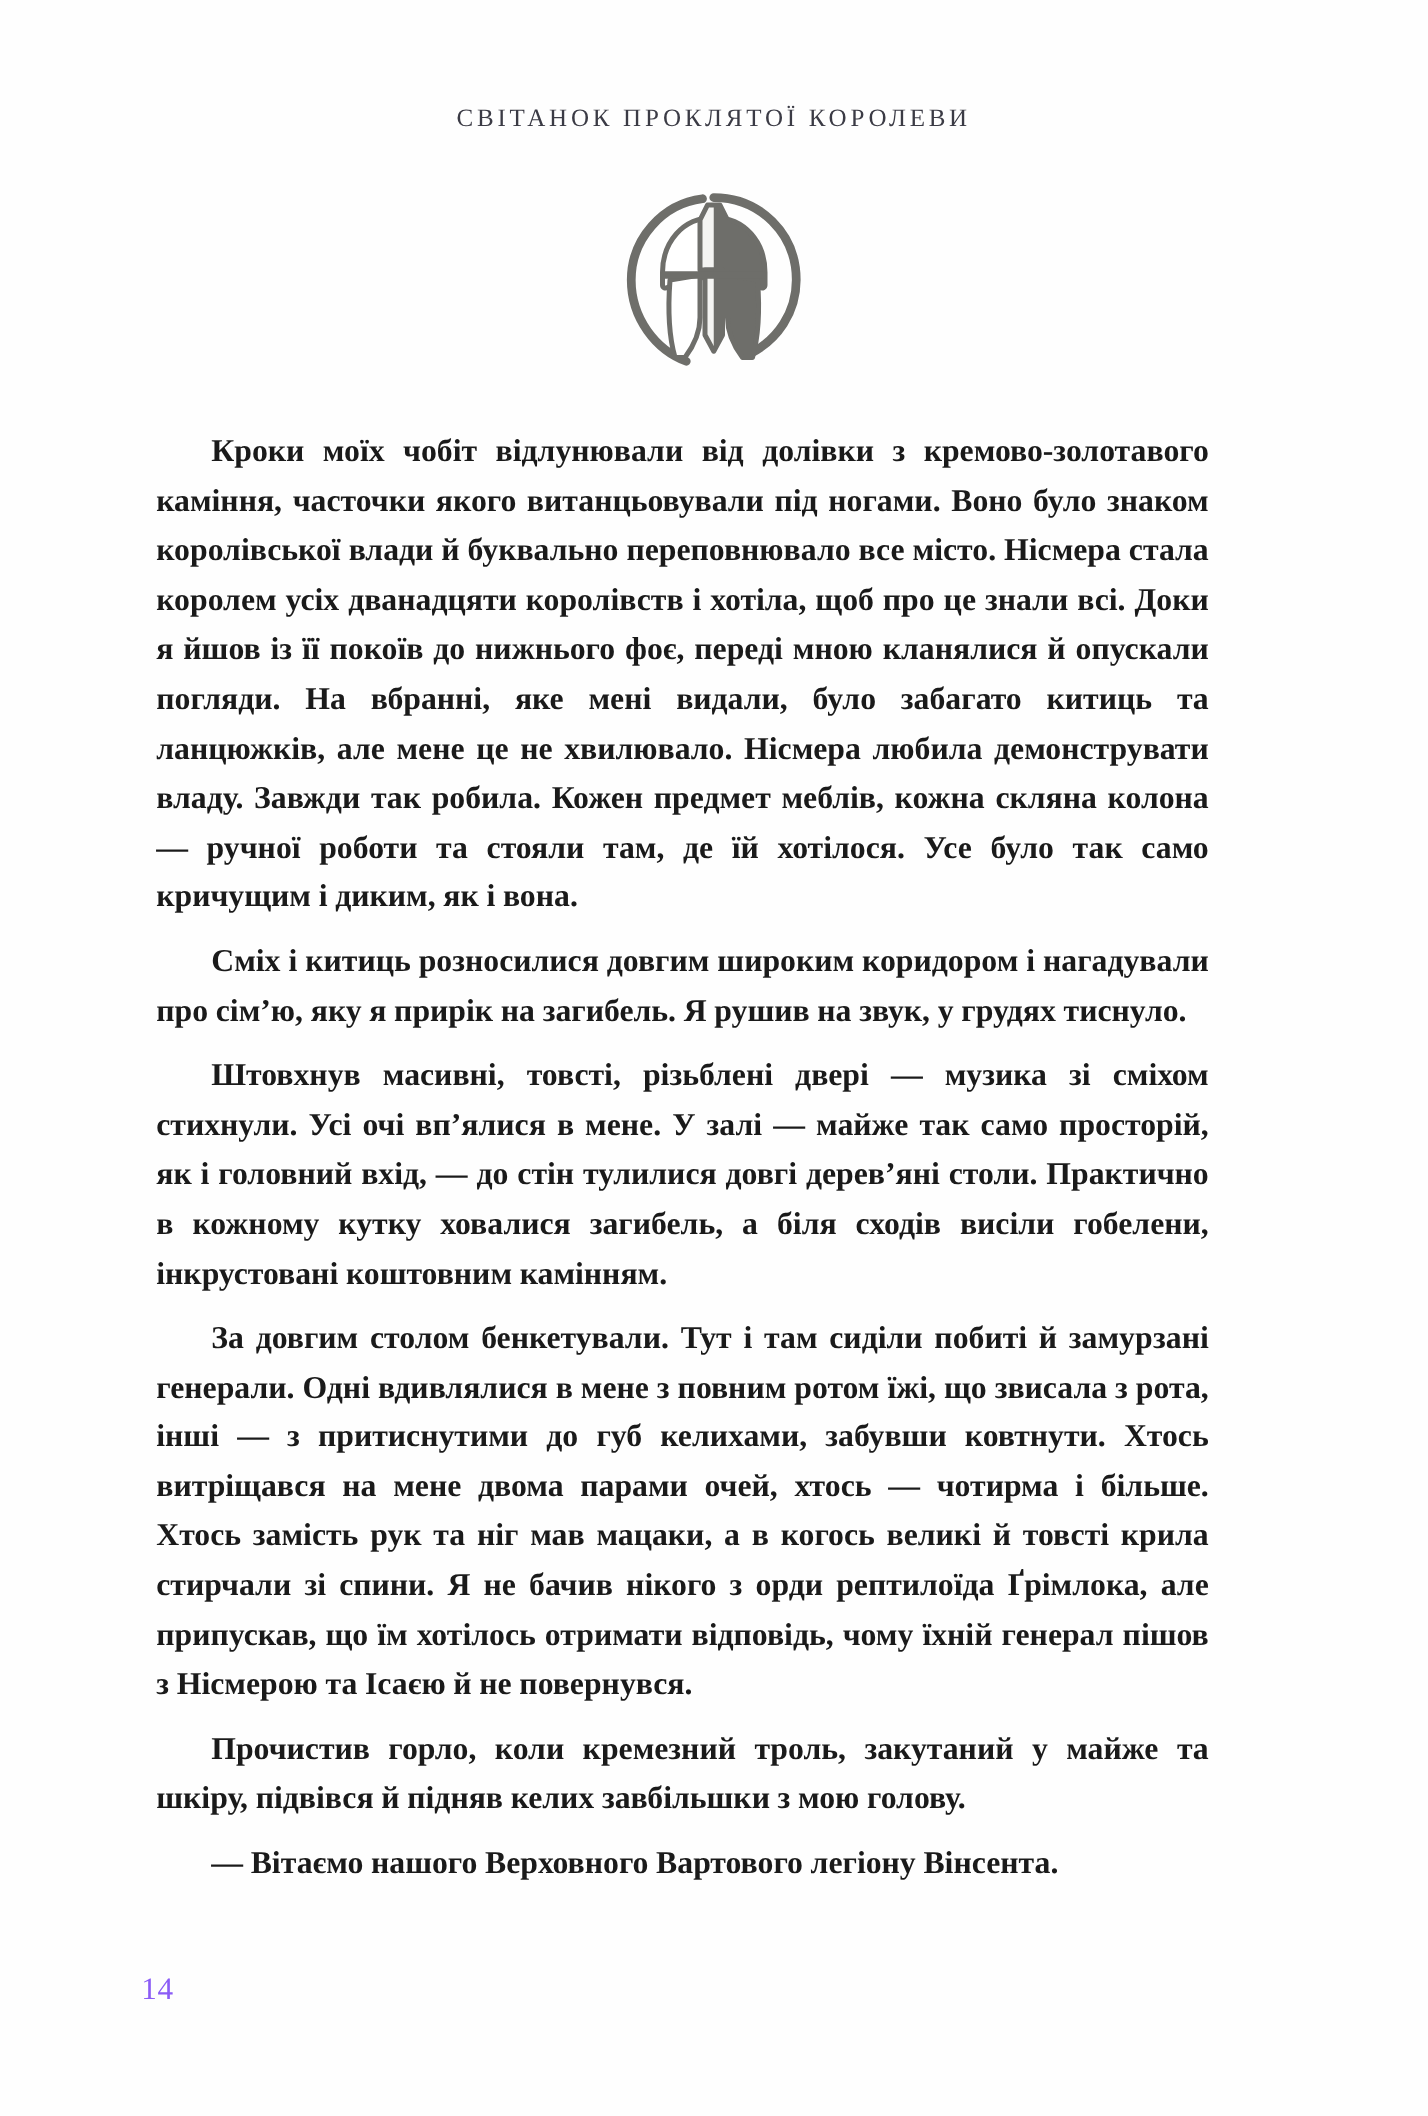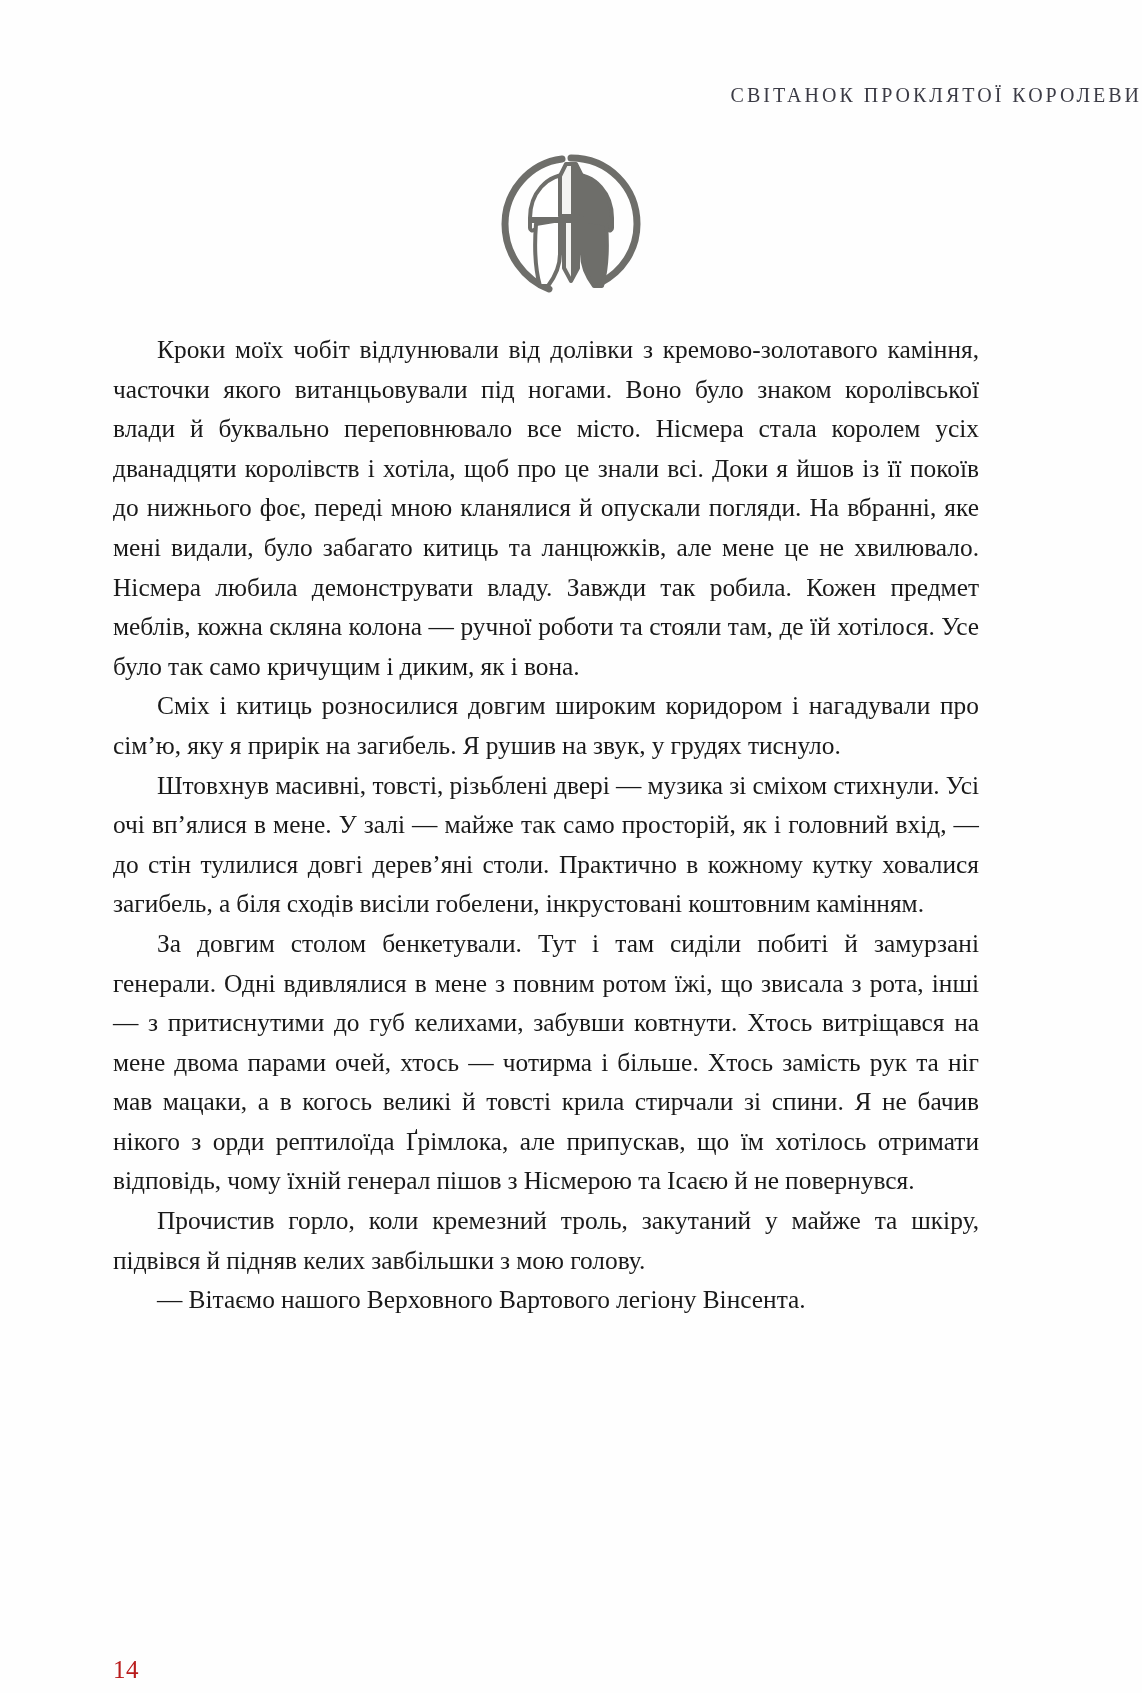--- a/index.html
+++ b/index.html
@@ -24,21 +24,21 @@
     height: 1693px;
     background: #fefefe;
   }
 
   
   .running-head {
     position: absolute;
     left: 0;
     top: 84px;
     width: 1142px;
-    text-align: right;
+    text-align: center;
     font-family: "Liberation Serif", "DejaVu Serif", serif;
     font-size: 20px;
     letter-spacing: 3.0px;
     color: #3b3b45;
     text-transform: uppercase;
     white-space: nowrap;
   }
 
   
   .ornament {
@@ -53,41 +53,42 @@
   .ornament svg { display:block; width:150px; height:150px; }
 
   
   .textblock {
     position: absolute;
     left: 113px;
     top: 330px;
     width: 866px;
   }
   p.para {
-    margin: 0;
+    margin: 12px;
     font-size: 25.4px;
     line-height: 39.6px;
     text-align: justify;
     text-indent: 44px;
     -webkit-hyphens: none;
     hyphens: none;
     word-spacing: -0.2px;
+    font-weight: bold;
   }
   p.para:last-child { text-align-last: left; }
 
   
   p.para { text-align-last: left; }
 
   
   .folio {
     position: absolute;
     left: 113px;
-    top: 1656px;
+    top: 1578px;
     font-size: 25px;
-    color: #b91c1c;
+    color: #8b5cf6;
     letter-spacing: 0.5px;
   }
 </style>
 </head>
 <body>
 
 <div class="page">
 
   <div class="running-head">СВІТАНОК ПРОКЛЯТОЇ КОРОЛЕВИ</div>
 

